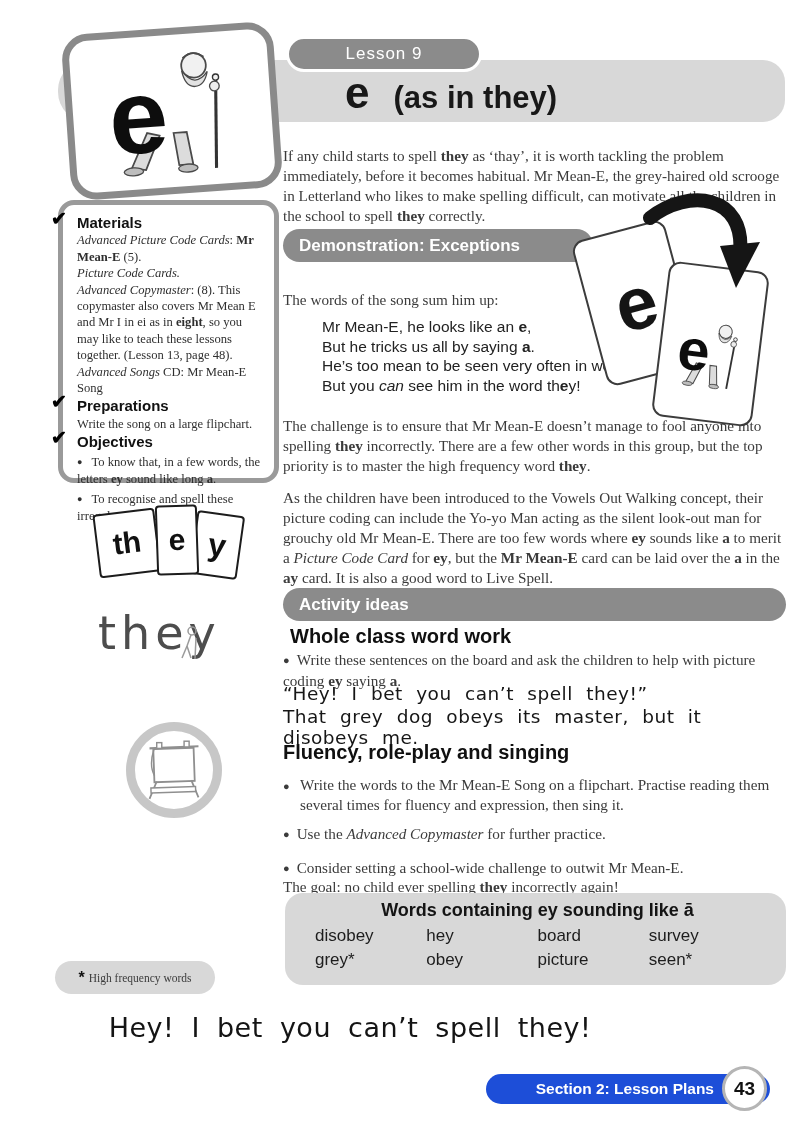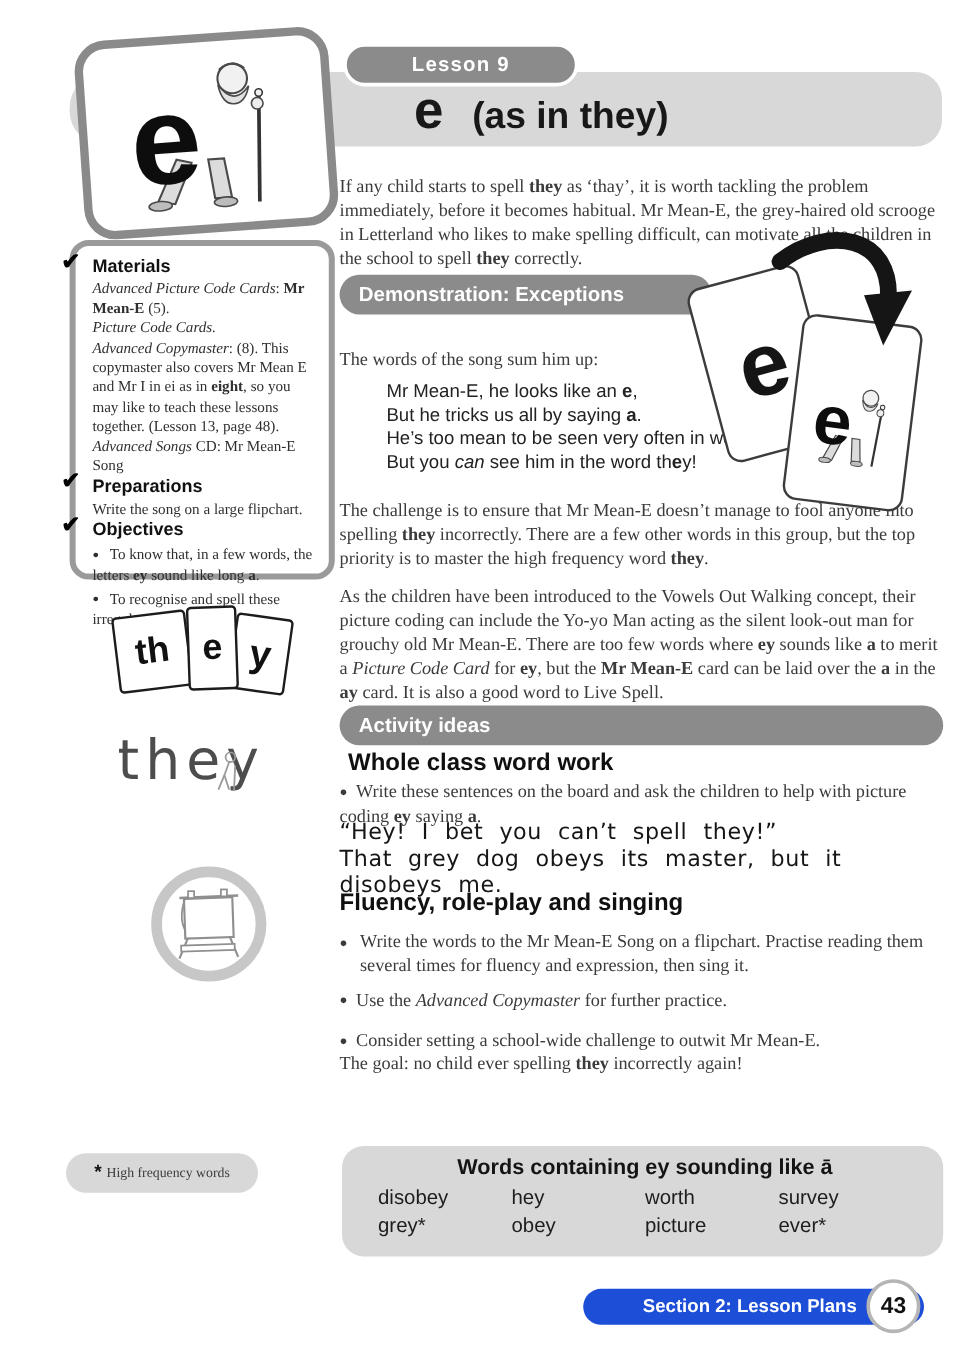--- a/index.html
+++ b/index.html
@@ -3,21 +3,21 @@
 <meta charset="utf-8">
 <style>
   html,body{margin:0;padding:0;background:#fff;}
   .page{position:relative;width:800px;height:1132px;background:#fff;overflow:hidden;
         font-family:"Liberation Sans",sans-serif;color:#2e2e2e;}
   .abs{position:absolute;}
 
   
   .title-banner{left:58px;top:60px;width:727px;height:62px;background:#d8d8d8;border-radius:30px 22px 22px 30px;}
   .lesson-pill{left:286px;top:36px;width:190px;height:30px;background:#8b8b8b;border:3px solid #fff;border-radius:18px;
-               color:#fff;font-weight:bold;font-size:17px;display:flex;align-items:center;justify-content:center;letter-spacing:1px;}
+               color:#fff;font-weight:normal;font-size:17px;display:flex;align-items:center;justify-content:center;letter-spacing:1px;}
   .page-title{left:345px;top:68px;display:flex;align-items:baseline;color:#181818;font-weight:bold;}
   .page-title .big-e{font-size:44px;}
   .page-title .rest{font-size:31px;margin-left:24px;}
 
   
   .hero-card{left:66px;top:28px;width:198px;height:152px;background:#fff;border:7px solid #8a8a8a;border-radius:26px;
              transform:rotate(-4deg);z-index:3;display:flex;align-items:center;justify-content:center;}
 
   
   .side-box{left:58px;top:200px;width:221px;height:283px;background:#fff;border:5px solid #9a9a9a;border-radius:16px;
@@ -58,21 +58,21 @@
   .flip-circle{left:126px;top:722px;width:96px;height:96px;border:9px solid #c7c7c7;border-radius:50%;box-sizing:border-box;
                display:flex;align-items:center;justify-content:center;}
 
   
   .bullet-flat::before{content:"●";font-size:11px;margin-right:7px;position:relative;top:-1px;}
   .bullet-hang{padding-left:17px;position:relative;}
   .bullet-hang::before{content:"●";font-size:11px;position:absolute;left:0;top:1px;}
   .handwriting{font-family:"DejaVu Sans",sans-serif;font-size:18.5px;color:#161616;letter-spacing:0.5px;word-spacing:7px;}
 
   
-  .words-box{left:285px;top:955px;width:501px;height:92px;background:#d8d8d8;border-radius:18px;box-sizing:border-box;padding:7px 26px 0 30px;}
+  .words-box{left:285px;top:893px;width:501px;height:92px;background:#d8d8d8;border-radius:18px;box-sizing:border-box;padding:7px 26px 0 30px;}
   .words-title{text-align:center;font-weight:bold;font-size:18px;color:#141414;}
   .words-grid{display:grid;grid-template-columns:1fr 1fr 1fr 1fr;margin-top:3px;font-size:17px;color:#1d1d1d;line-height:24px;}
 
   .hf-pill{left:55px;top:961px;width:160px;height:33px;background:#d8d8d8;border-radius:17px;
            display:flex;align-items:center;justify-content:center;}
   .hf-pill .ast{font-weight:bold;font-size:16px;margin-right:4px;color:#111;}
   .hf-pill .txt{font-family:"Liberation Serif",serif;font-size:11.5px;color:#3c3c3c;}
 
   .bottom-line{left:90px;top:1012px;width:520px;text-align:center;font-family:"DejaVu Sans",sans-serif;
                font-size:27px;color:#141414;letter-spacing:0.5px;word-spacing:8px;}
@@ -216,34 +216,35 @@
   <div class="abs serif para bullet-hang" style="left:283px;top:775px;"><span>Write the words to the Mr Mean-E Song on a flipchart. Practise reading them several times for fluency and expression, then sing it.</span></div>
   <div class="abs serif para bullet-flat" style="left:283px;top:824px;"><span>Use the </span><span style="font-style: italic;">Advanced Copymaster</span><span> for further practice.</span></div>
   <div class="abs serif para bullet-flat" style="left:283px;top:858px;"><span>Consider setting a school-wide challenge to outwit Mr Mean-E.</span></div>
   <div class="abs serif para" style="left:283px;top:877px;"><span>The goal: no child ever spelling </span><span style="font-weight: bold;">they</span><span> incorrectly again!</span></div>
 
   <div class="abs words-box">
     <div class="words-title">Words containing ey sounding like ā</div>
     <div class="words-grid">
       <span>disobey</span>
       <span>hey</span>
-      <span>worth</span>
+      <span>board</span>
       <span>survey</span>
       <span>grey*</span>
       <span>obey</span>
       <span>picture</span>
-      <span>ever*</span>
+      <span>seen*</span>
     </div>
   </div>
 
   <div class="abs hf-pill">
     <span class="ast">*</span>
     <span class="txt">High frequency words</span>
   </div>
 
+  <div class="abs bottom-line">Hey! I bet you can’t spell they!</div>
 
   <div class="abs footer-pill">
     <span>Section 2: Lesson Plans</span>
   </div>
   <div class="abs page-num">
     <span>43</span>
   </div>
 
 </div>
 

